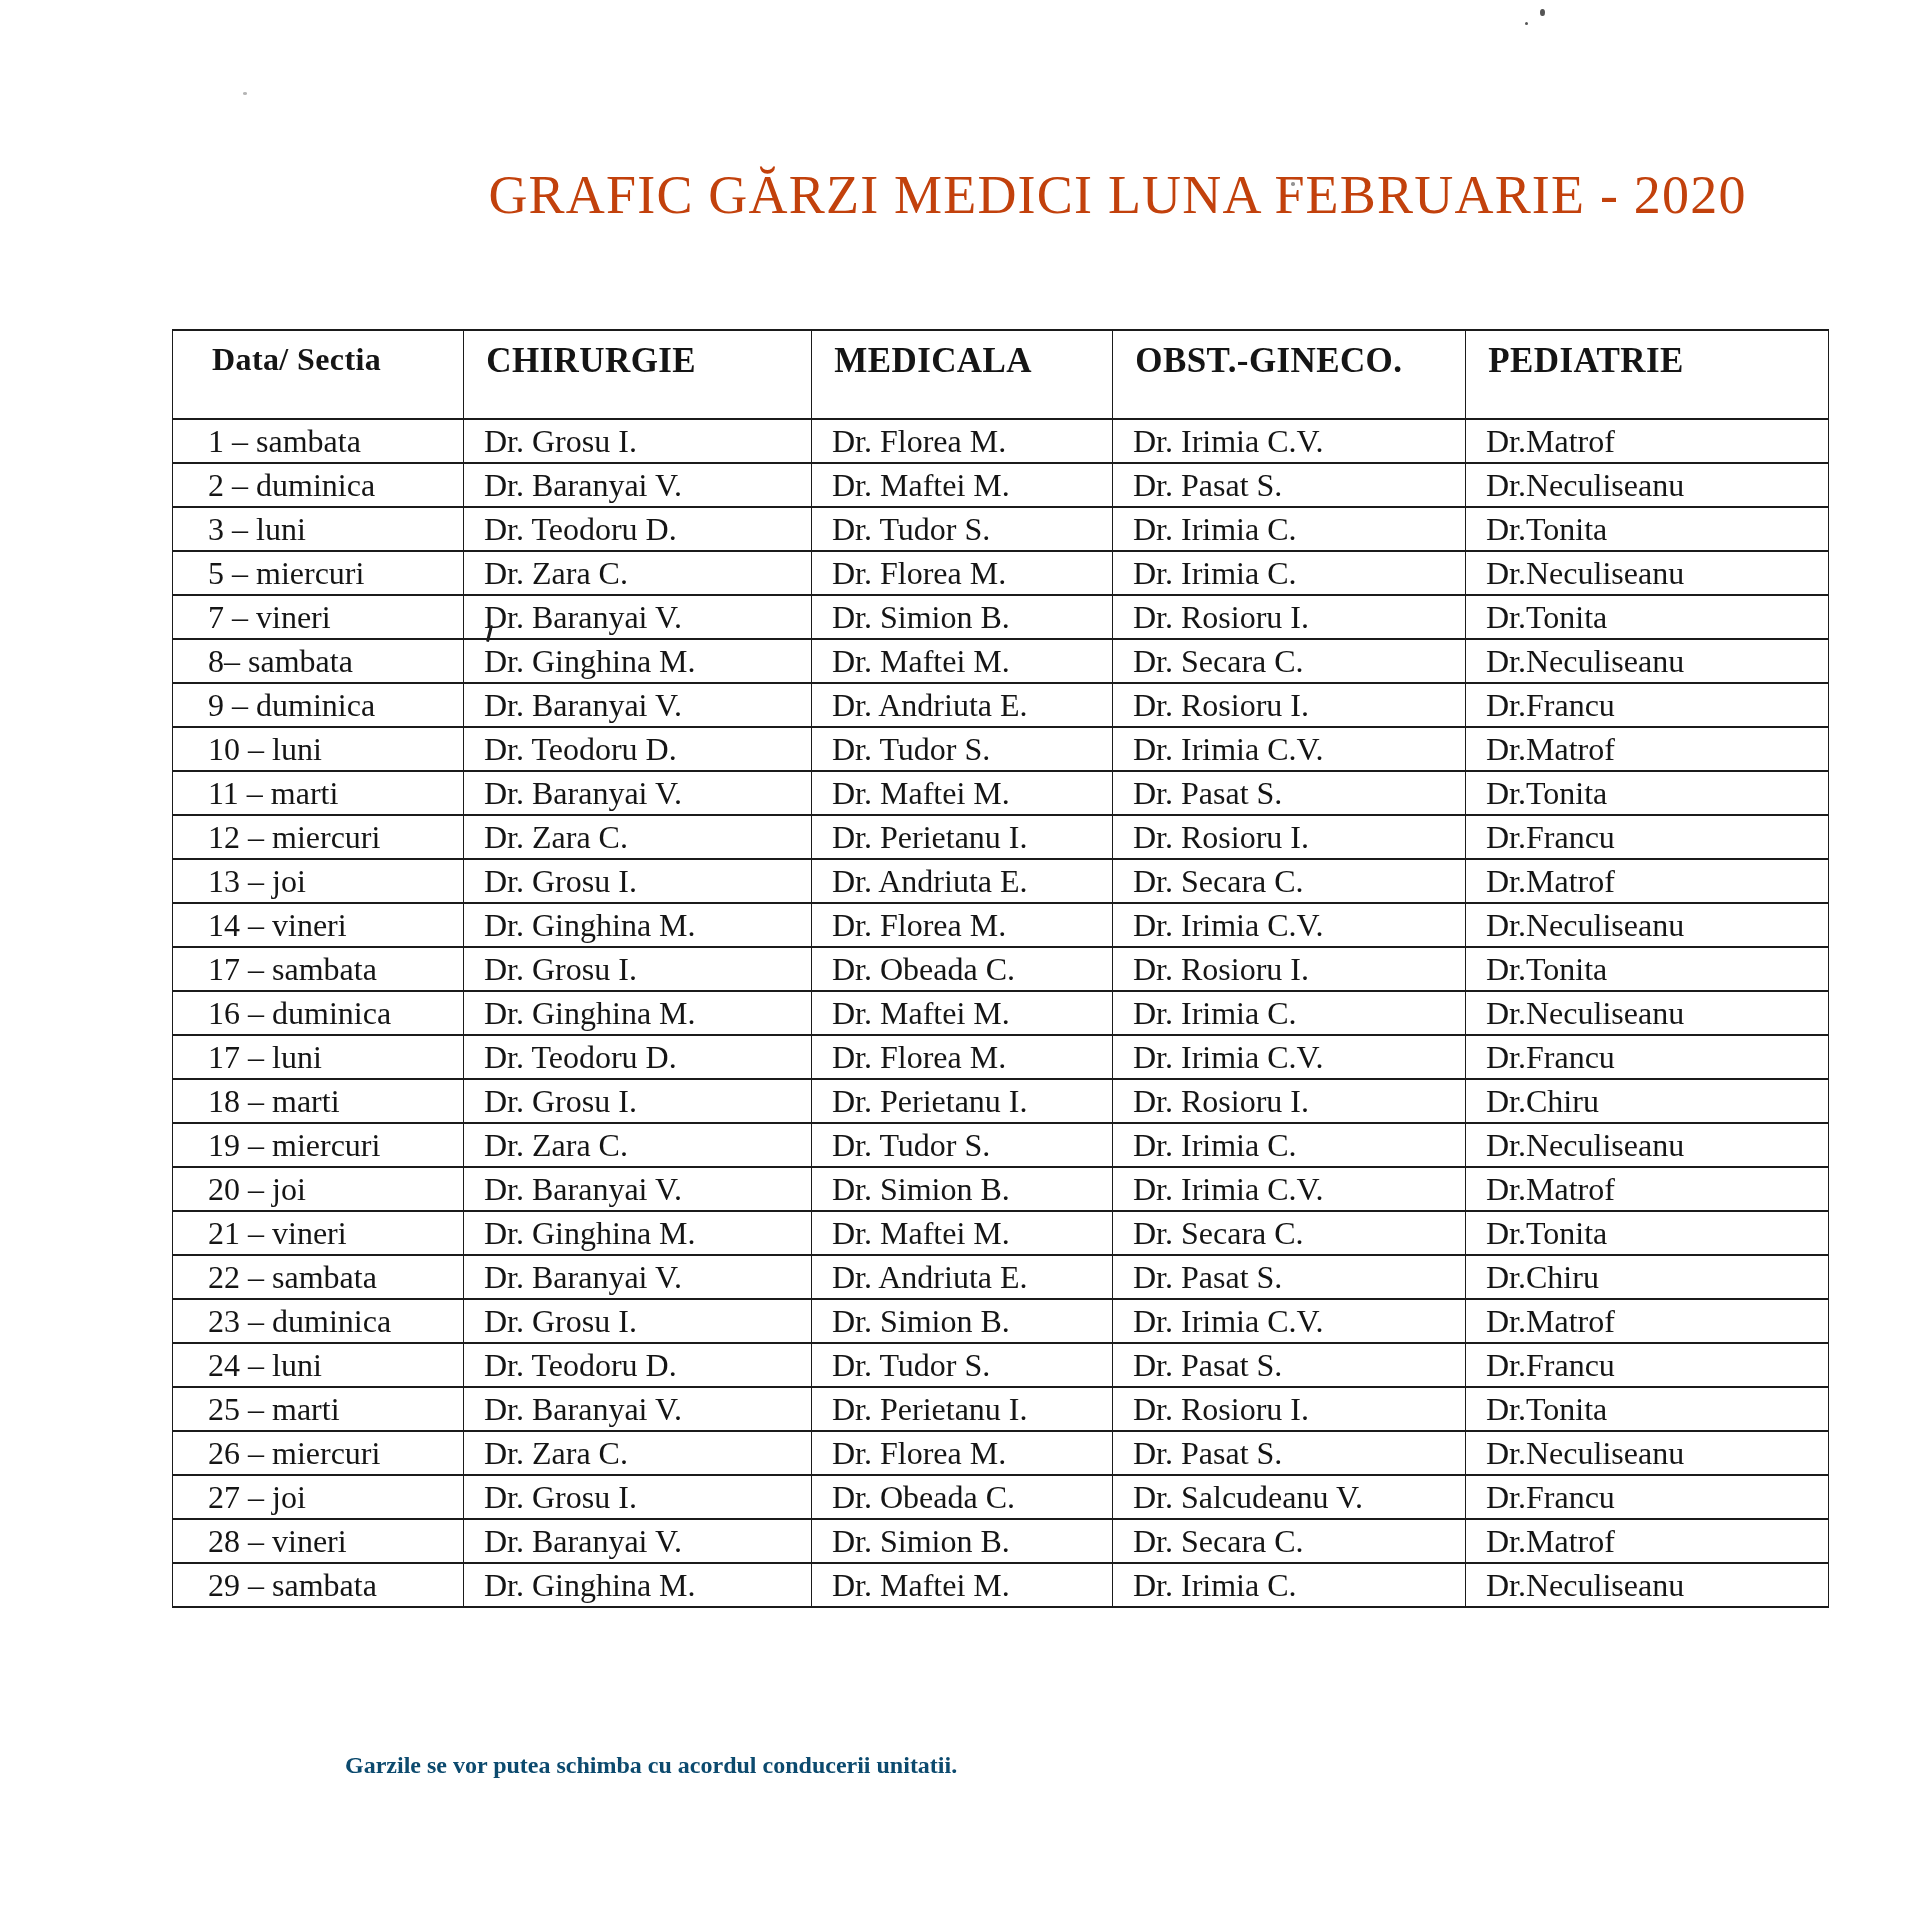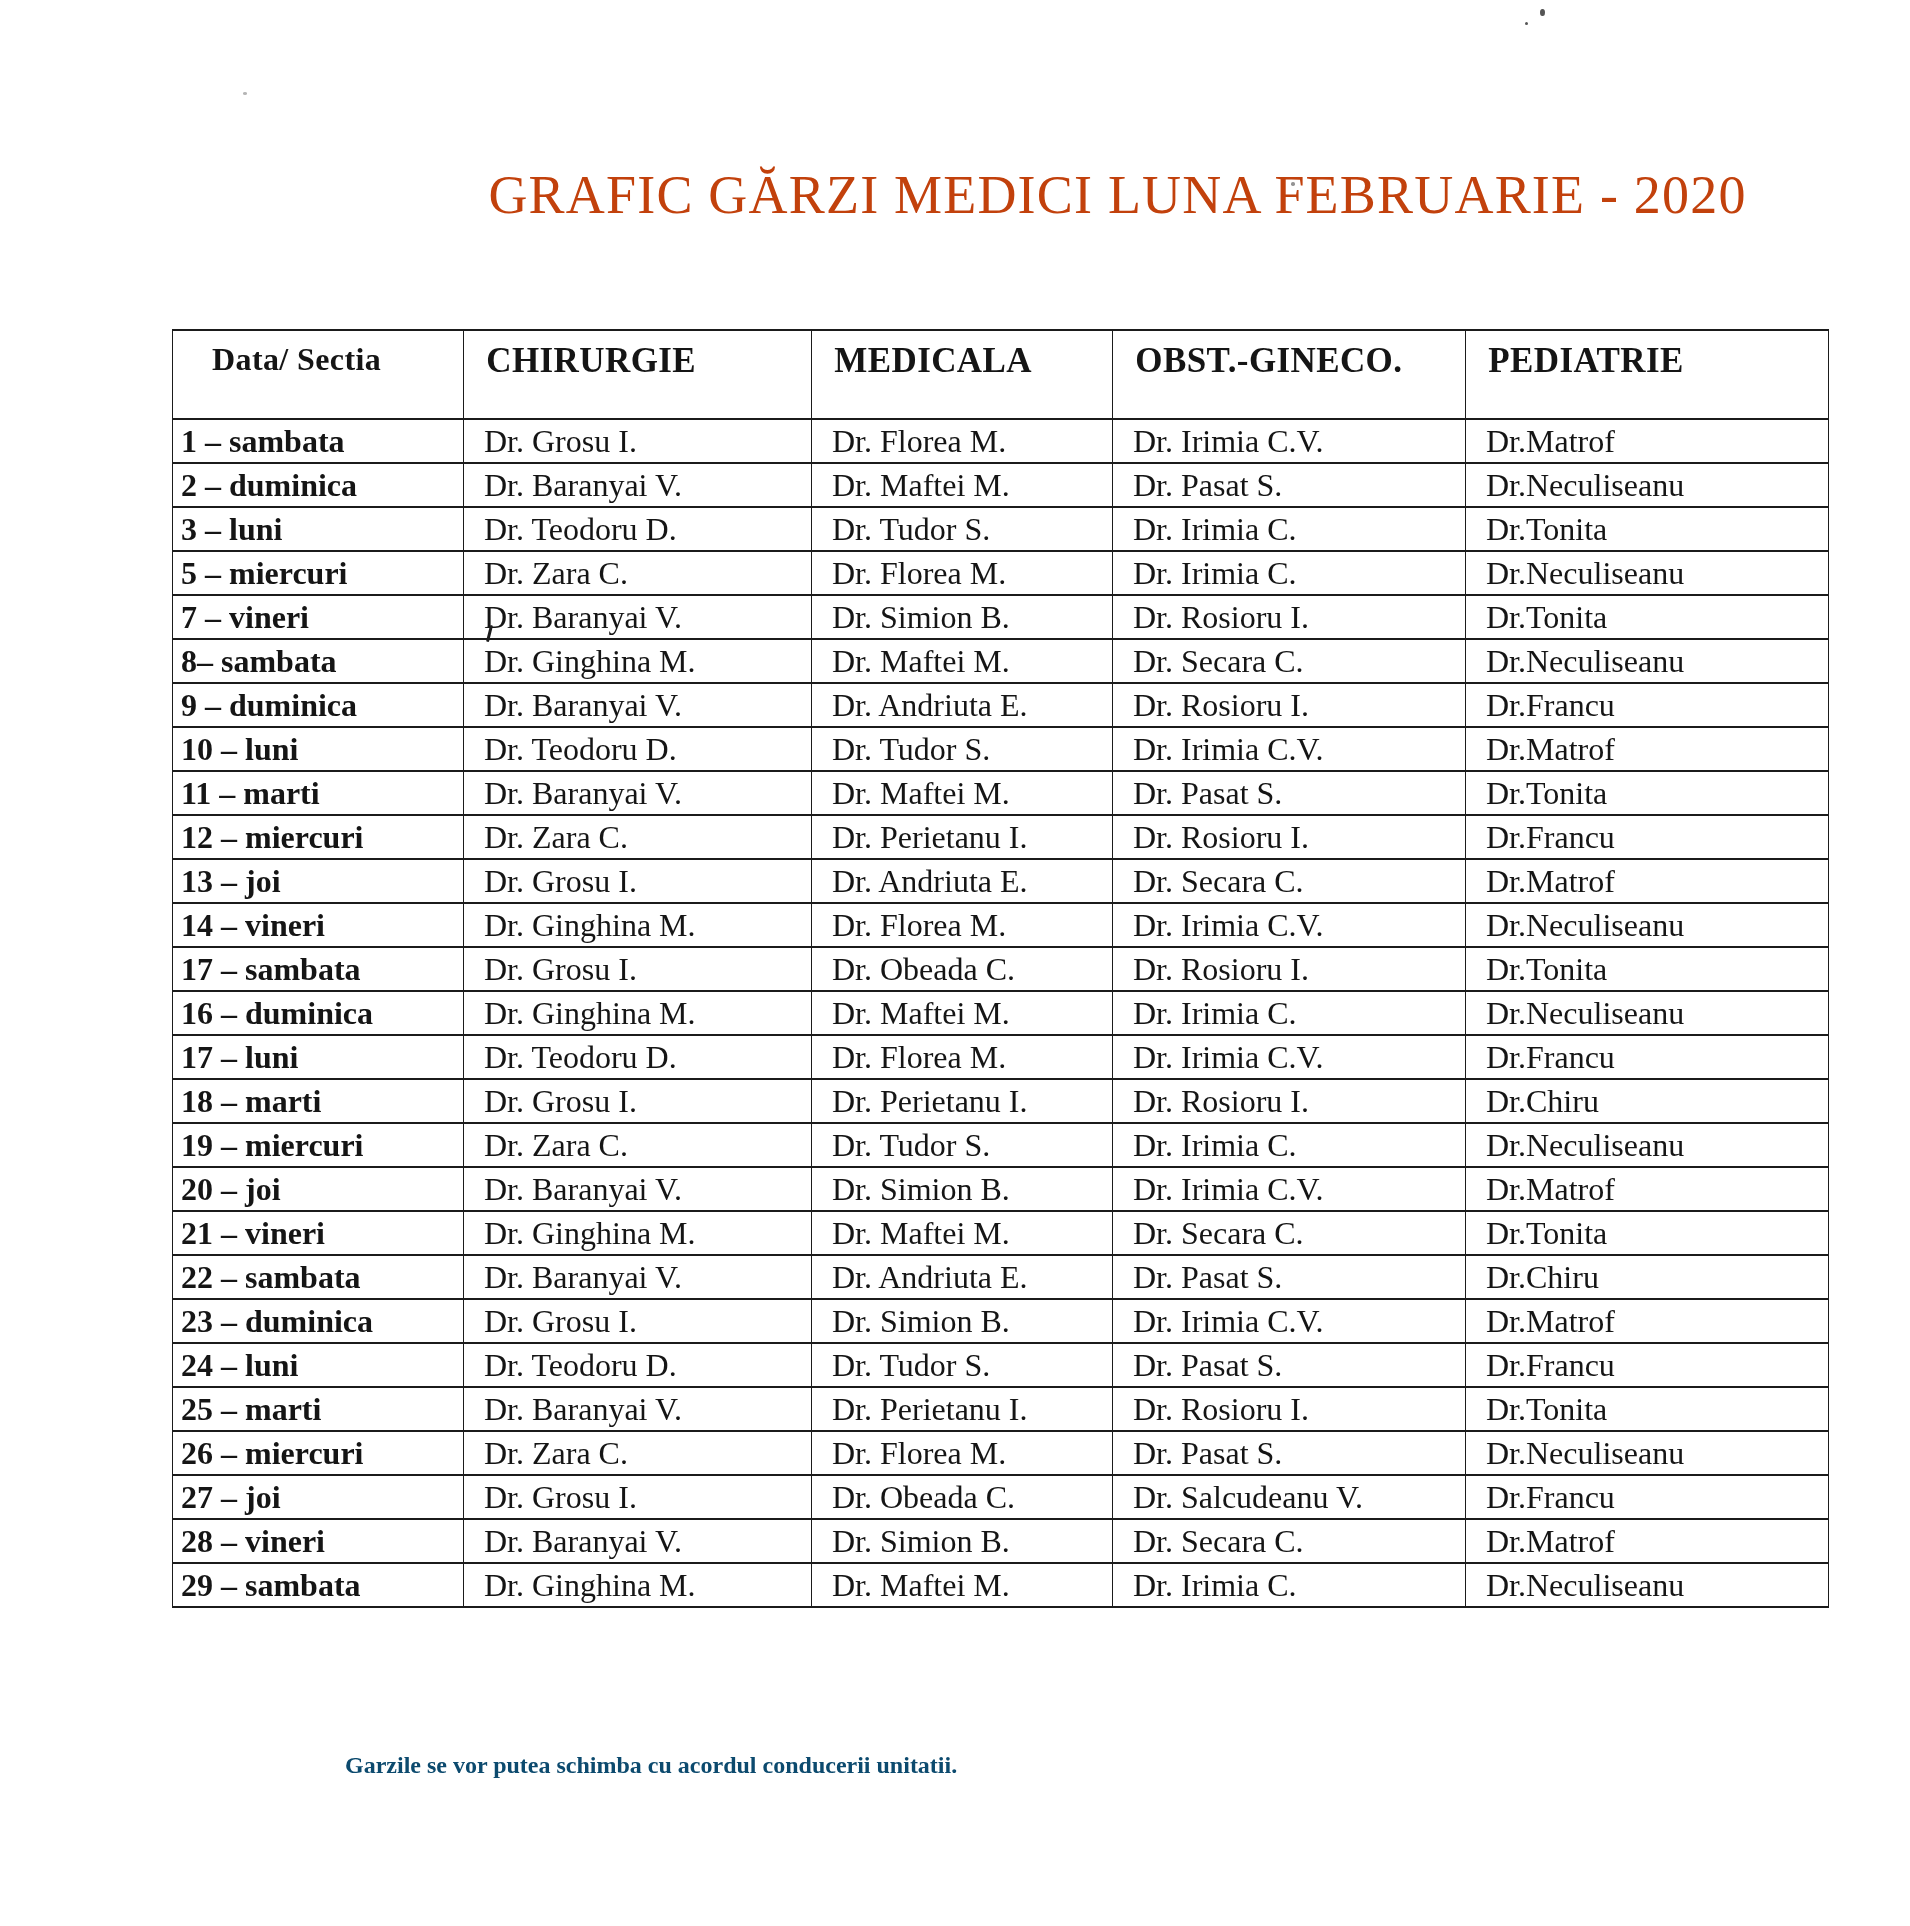--- a/index.html
+++ b/index.html
@@ -52,22 +52,22 @@
   }
   table.schedule th.h-date{padding-left:39px;font-size:32px;}
   table.schedule td{
     height:42px;
     vertical-align:middle;
     font-size:32px;
     font-weight:400;
     padding:0 0 0 20px;
   }
   table.schedule td.c-date{
-    font-weight:700;
-    padding-left:8px;
+    font-weight:400;
+    padding-left:35px;
     font-size:32px;
   }
   
   .note{
     position:absolute;
     margin:0;
     font-size:24px;
     font-weight:700;
     white-space:nowrap;
     color:#0c4a6e;

